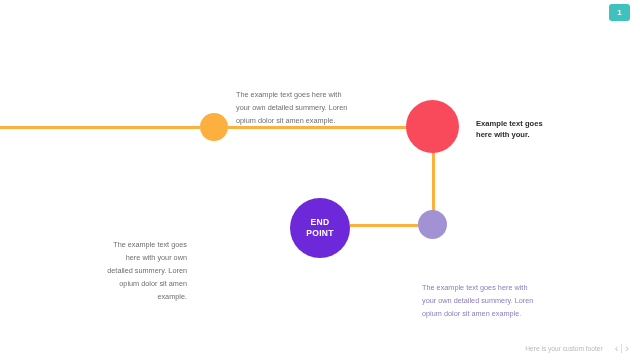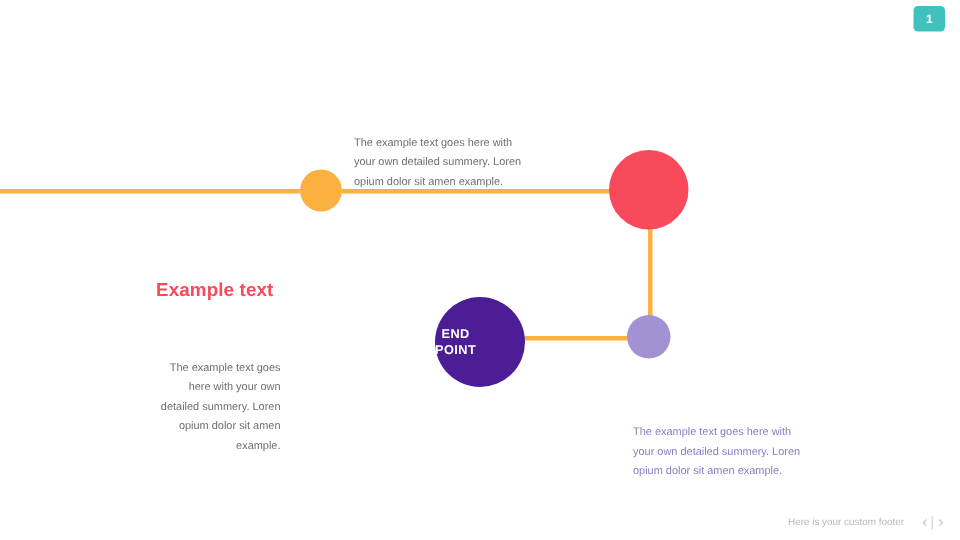--- a/index.html
+++ b/index.html
@@ -53,23 +53,24 @@
     background: #F94A5C;
   }
   #node-purple {
     left: 418px; top: 210px;
     width: 29px; height: 29px;
     background: #A292D4;
   }
   #node-gray {
     left: 290px; top: 198px;
     width: 60px; height: 60px;
-    background: #4c1d95;
-    display: flex;
-    align-items: center;
+    background: #6d28d9;
+    display: flex;
+    align-items: center;
+    justify-content: center;
   }
   #node-gray .endpoint-label {
     color: #ffffff;
     font-size: 8.5px;
     font-weight: bold;
     line-height: 11px;
     text-align: center;
     letter-spacing: 0.3px;
   }
 
@@ -184,22 +185,22 @@
   <div class="node" id="node-purple"></div>
   <div class="node" id="node-gray">
     <div class="endpoint-label">
       <span>END</span><br>
       <span>POINT</span>
     </div>
   </div>
 
   <div class="para" id="text-top">The example text goes here with your own detailed summery. Loren opium dolor sit amen example.</div>
 
-
-  <div id="heading-example">Example text</div>
+  <div id="text-red-label">Example text goes here with your.</div>
+
 
   <div class="para" id="text-left">The example text goes here with your own detailed summery. Loren opium dolor sit amen example.</div>
 
   <div class="para" id="text-purple">The example text goes here with your own detailed summery. Loren opium dolor sit amen example.</div>
 
   <div id="footer">
     <span id="footer-text">Here is your custom footer</span>
     <span class="nav-arrows">
       <span class="nav-arrow">‹</span>
       <span class="nav-divider"></span>

